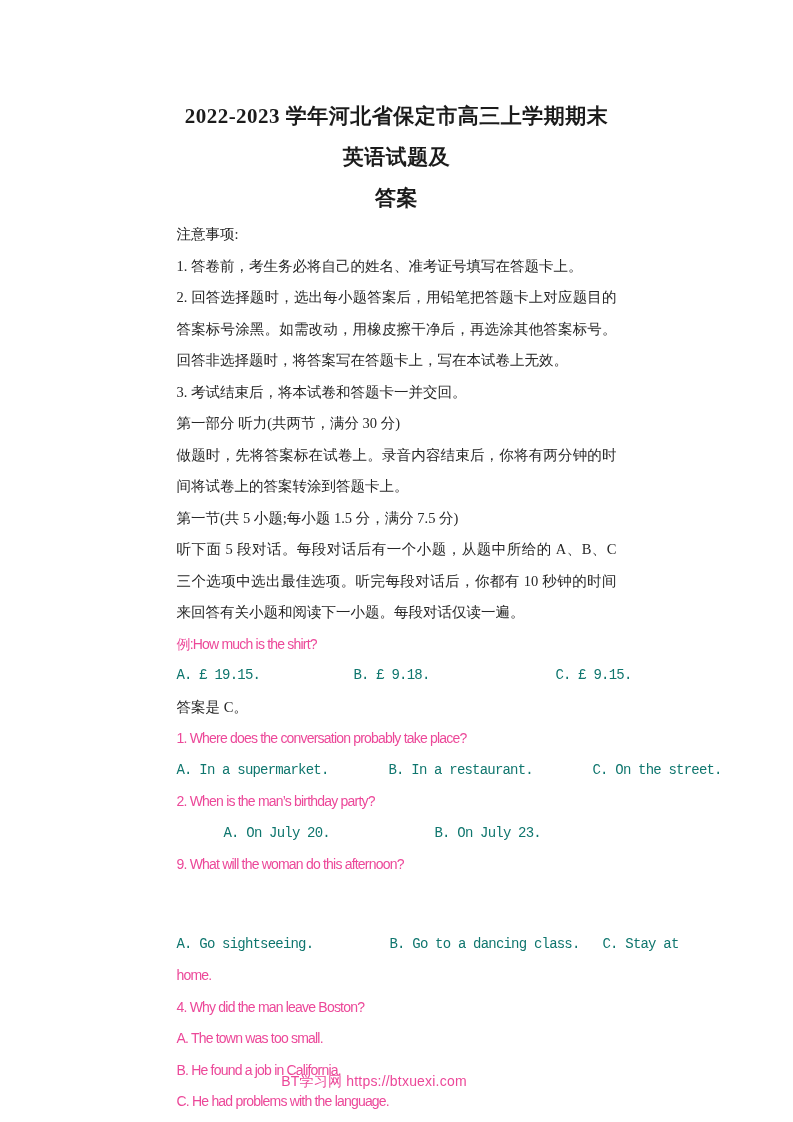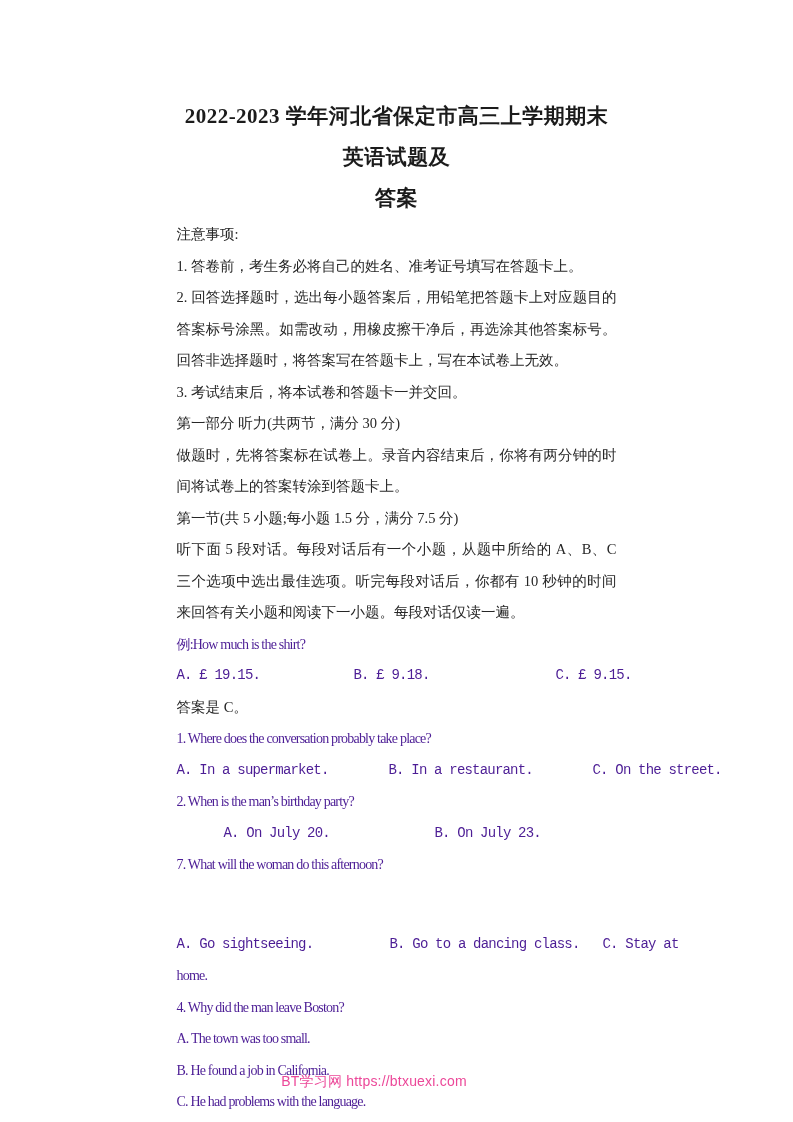--- a/index.html
+++ b/index.html
@@ -27,33 +27,33 @@
   }
   .title .title-line { display: block; }
   .cn {
     font-family: "Liberation Serif", "DejaVu Serif", serif;
     font-size: 14.5px;
     line-height: 31.5px;
     text-align: justify;
     color: #262626;
   }
   .en {
-    font-family: Liberation Serif, serif;
+    font-family: Liberation Sans, sans-serif;
     font-size: 14px;
     letter-spacing: -0.8px;
     line-height: 31.5px;
-    color: #4c1d95;
+    color: #ec4899;
   }
   .opt-row {
     display: grid;
     line-height: 31.5px;
     font-family: "Liberation Mono", "DejaVu Sans Mono", monospace;
     font-size: 14px;
     letter-spacing: -0.8px;
-    color: #4c1d95;
+    color: #0f766e;
   }
   .opt-row span { white-space: nowrap; }
   .row-ex { grid-template-columns: 177px 202px 1fr; }
   .row-q1 { grid-template-columns: 212px 204px 1fr; }
   .row-q2 { grid-template-columns: 211px 210px 1fr; margin-left: 47px; }
   .row-q3 { grid-template-columns: 213px 213px 1fr; margin-top: 48px; }
   .footer {
     position: absolute;
     left: 0;
     right: 45px;
@@ -102,21 +102,21 @@
       <span>B. In a restaurant.</span>
       <span>C. On the street.</span>
     </div>
 
     <p class="en">2. When is the man’s birthday party?</p>
     <div class="opt-row row-q2">
       <span>A. On July 20.</span>
       <span>B. On July 23.</span>
     </div>
 
-    <p class="en">7. What will the woman do this afternoon?</p>
+    <p class="en">9. What will the woman do this afternoon?</p>
     <div class="opt-row row-q3">
       <span>A. Go sightseeing.</span>
       <span>B. Go to a dancing class.</span>
       <span>C. Stay at</span>
     </div>
     <p class="en">home.</p>
 
     <p class="en">4. Why did the man leave Boston?</p>
     <p class="en">A. The town was too small.</p>
     <p class="en">B. He found a job in California.</p>

